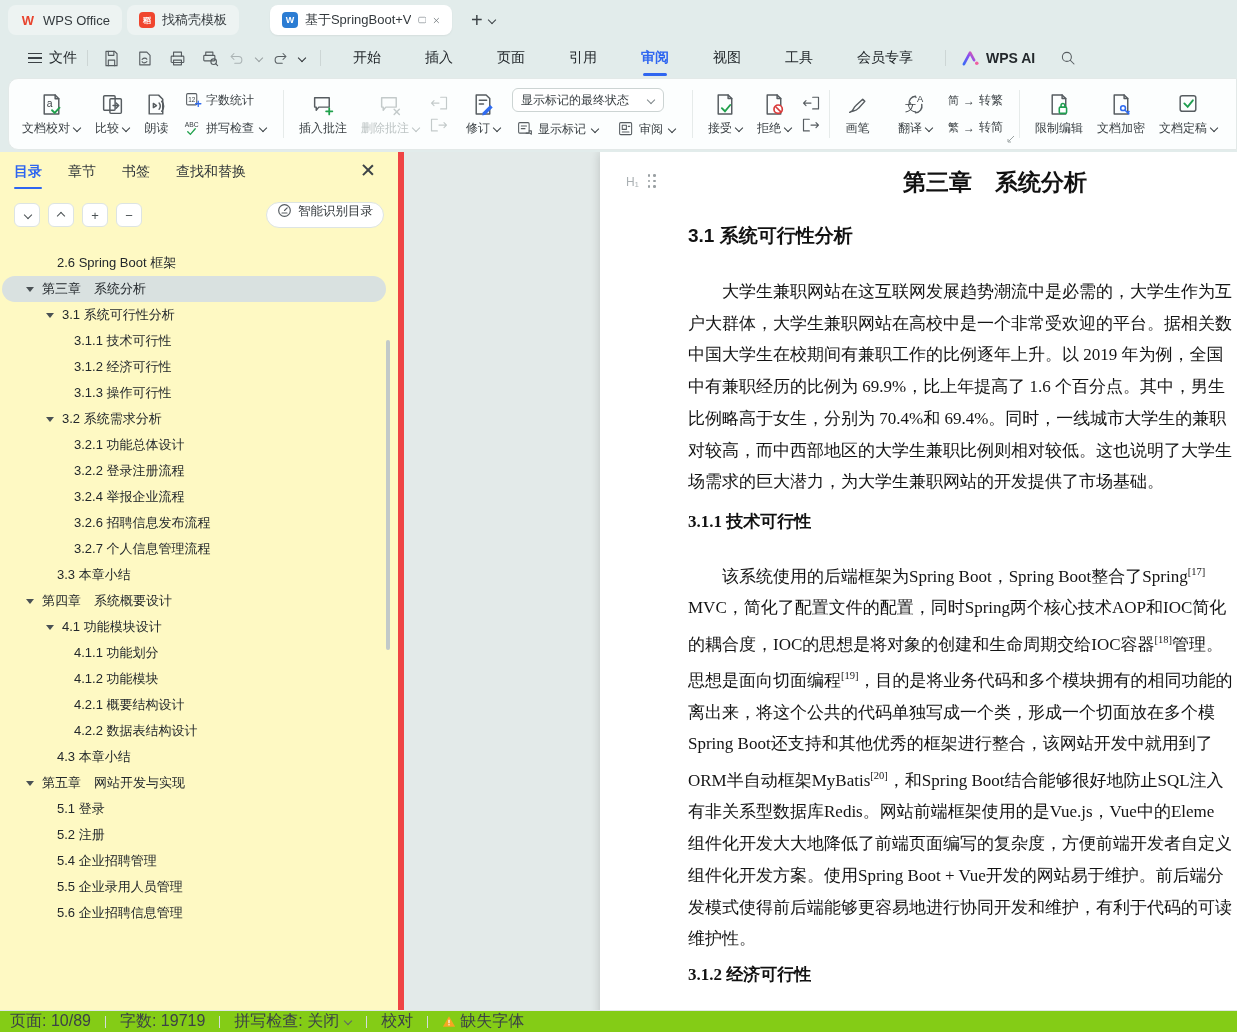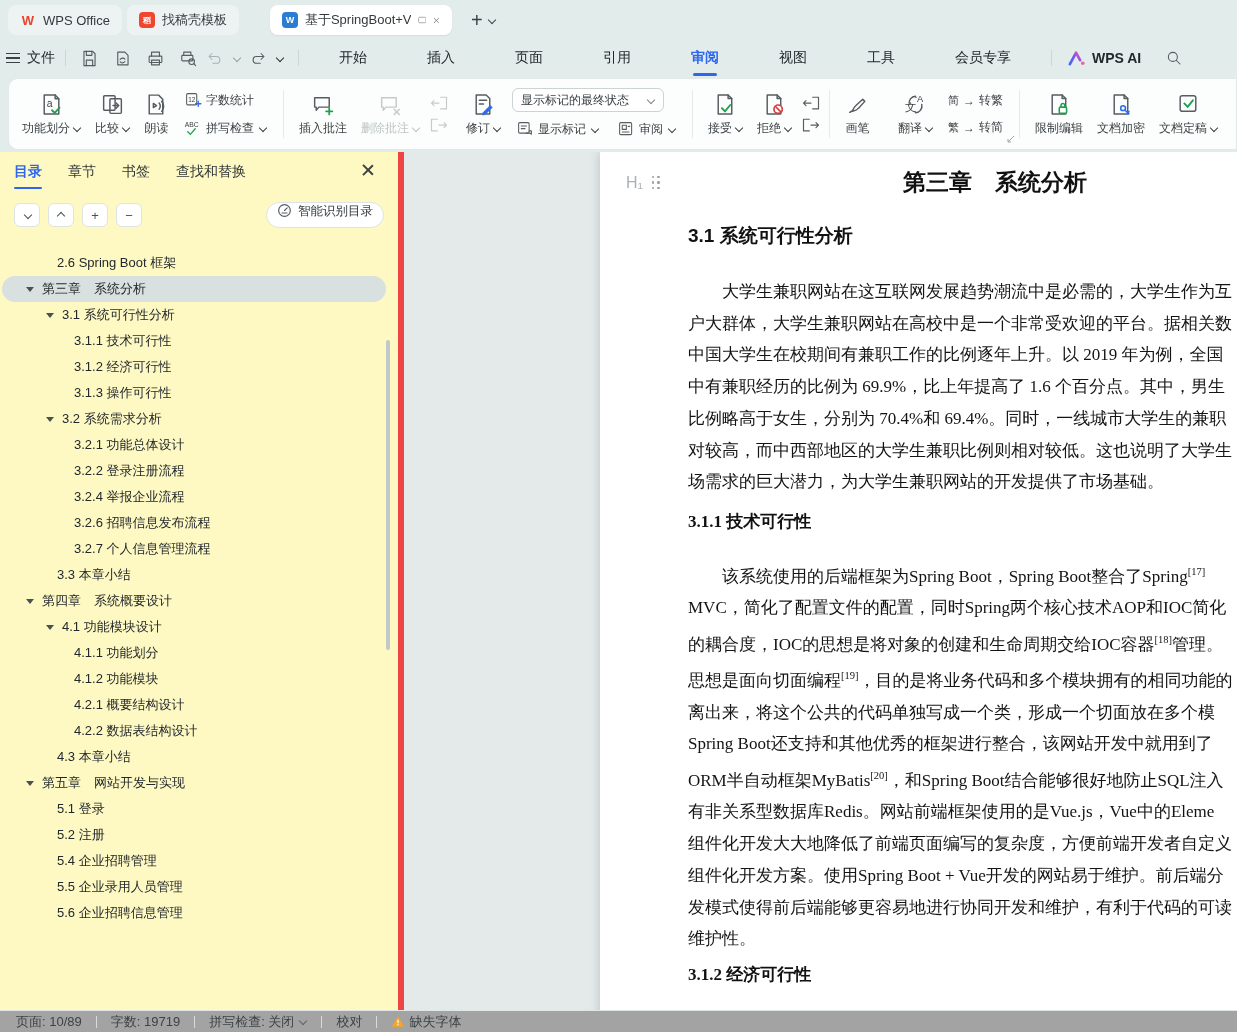--- a/index.html
+++ b/index.html
@@ -18,26 +18,26 @@
     background:#edf3f2;font-size:13px;color:#33393d;cursor:default}
   .tab.active{background:#ffffff;box-shadow:0 1px 2px rgba(0,0,0,.06);width:182px}
   .tab-label{white-space:nowrap;overflow:hidden;max-width:128px}
   .tab .mini{color:#8b9297}
   .badge{width:16px;height:16px;border-radius:4px;display:flex;align-items:center;justify-content:center;
     color:#fff;font-size:9px;font-weight:700;flex:0 0 auto}
   .newtab{font-size:20px;color:#3c4246;margin:0 4px 0 14px}
   #tabbar .chev{color:#3c4246}
 
   
-  #menubar{position:absolute;left:0;top:40px;width:100%;height:36px;display:flex;align-items:center;padding-left:6px;font-size:14px}
+  #menubar{position:absolute;left:0;top:40px;width:100%;height:36px;display:flex;align-items:center;padding-left:28px;font-size:14px}
   .mb-file{display:flex;align-items:center;gap:7px;color:#23282c}
   .hamb{width:14px;height:10px;border-top:1.6px solid #3c4246;border-bottom:1.6px solid #3c4246;position:relative}
   .hamb::after{content:"";position:absolute;left:0;top:3.2px;width:100%;height:1.6px;background:#3c4246}
   .qicons{display:flex;align-items:center;gap:14px;margin:0 4px}
-  .menu-item{margin:0 30px;color:#23282c;position:relative;white-space:nowrap}
+  .menu-item{margin:0 22px;color:#23282c;position:relative;white-space:nowrap}
   .menu-item.active{color:#2f66f0;font-weight:700}
   .menu-item.active::after{content:"";position:absolute;left:2px;right:2px;bottom:-9px;height:3px;border-radius:2px;background:#2f66f0}
   .ai{display:flex;align-items:center;gap:6px;font-weight:700;color:#23282c;margin-left:6px}
   .dim{opacity:.4}
 
   
   #ribbon{position:absolute;left:8px;right:0;top:78px;height:72px;background:#fcfefe;border:1px solid #e3e9e8;
     border-radius:10px 0 0 10px;display:flex;align-items:center;padding:0 6px}
   .rgroup{display:flex;align-items:center;height:62px}
   .rdiv{width:1px;height:48px;background:#e6ebea;margin:0 8px}
@@ -71,41 +71,41 @@
   .tri{width:0;height:0;border-left:4.5px solid transparent;border-right:4.5px solid transparent;border-top:5.5px solid #4a5154;margin-right:8px;flex:0 0 auto}
   .lvl-ch{padding-left:24px}
   .lvl-s1{padding-left:44px}
   .lvl-s2{padding-left:55px}
   .lvl-s2i{padding-left:72px}
   #sb-scroll{position:absolute;right:8px;top:188px;width:4px;height:310px;border-radius:2px;background:#c2cac9}
 
   #docarea{position:absolute;left:405px;top:152px;right:0;bottom:22px;background:#e3eae9;overflow:hidden}
   #page{position:absolute;left:195px;top:0;width:790px;height:900px;background:#fff;box-shadow:0 0 10px rgba(0,0,0,.18);
     padding:14px 88px 0 88px}
-  .hmark{position:absolute;left:26px;top:22px;display:flex;align-items:center;gap:9px;color:#aab0b3;font-size:16px}
+  .hmark{position:absolute;left:26px;top:22px;display:flex;align-items:center;gap:9px;color:#aab0b3;font-size:12px}
   .dots{display:grid;grid-template-columns:repeat(2,4px);grid-auto-rows:4px;gap:1.5px}
   .dots i{width:2.5px;height:2.5px;border-radius:50%;background:#9aa0a3}
   .doc-title{font-size:23px;font-weight:700;text-align:center;height:32px;line-height:32px;
     font-family:"Liberation Sans",sans-serif;color:#111}
   .doc-h2{margin-top:24px;height:28px;line-height:28px;font-size:19px;font-weight:600;color:#111;
     font-family:"Liberation Sans",sans-serif;white-space:nowrap}
   .doc-h3{height:20px;line-height:20px;font-size:17px;font-weight:700;color:#111;
     font-family:"Liberation Serif",serif;white-space:nowrap}
   .doc-h3.first{margin-top:14px}
   .doc-h3.second{margin-top:10px}
   .doc-line{line-height:31.7px;font-size:17px;font-family:"Liberation Serif",serif;color:#141414;white-space:nowrap}
   .doc-line.indent{padding-left:34px}
   .doc-line sup{font-size:10.5px}
   .p-start{margin-top:26px}
   .p-start2{margin-top:24px}
   .p-start3{margin-top:22px}
 
   
-  #statusbar{position:absolute;left:0;bottom:0;width:100%;height:22px;background:#a3a3a3;border-top:1px solid #e0e6e5;
-    display:flex;align-items:center;padding-left:16px;font-size:13px;color:#3c4246;gap:0}
+  #statusbar{position:absolute;left:0;bottom:0;width:100%;height:22px;background:#84cc16;border-top:1px solid #e0e6e5;
+    display:flex;align-items:center;padding-left:10px;font-size:16px;color:#3c4246;gap:0}
   .stat{display:flex;align-items:center;gap:4px;white-space:nowrap}
   .sdiv{width:1px;height:12px;background:#d5dcdb;margin:0 14px}
 </style>
 </head>
 <body>
 
 <div id="tabbar">
   <div class="tab">
     <span class="badge" style="background:transparent;color:#e8442e;font-size:13px">W</span>
     <span class="tab-label">WPS Office</span>
@@ -201,21 +201,21 @@
 <div id="ribbon">
   <div class="rgroup">
     <div class="rbtn">
       <svg width="25" height="25" viewBox="0 0 24 24">
         <path class="st" d="M5 2.8h10.5L19 6.5v14.7H5z"></path>
           <path class="st" d="M15.5 2.8v3.7H19"></path>
         <text x="7.5" y="14" font-size="10" fill="#3a4044">a</text>
         <path d="M12.5 17.5l2.6 2.6 4.6-5" stroke="#21a14c" stroke-width="1.8" fill="none" stroke-linecap="round"></path>
         </svg>
       <span class="lab">
-          <span>功能划分</span>
+          <span>文档校对</span>
           <span class="chev"></span>
         </span>
     </div>
     <div class="rbtn">
       <svg width="25" height="25" viewBox="0 0 24 24">
         <rect class="st" x="3.5" y="3.5" width="11" height="14" rx="1"></rect>
           <rect class="st" x="9.5" y="6.5" width="11" height="14" rx="1" fill="#fff"></rect>
         <path class="st" d="M12.5 13h5M15.5 10.5l2.5 2.5-2.5 2.5"></path>
         </svg>
       <span class="lab">

